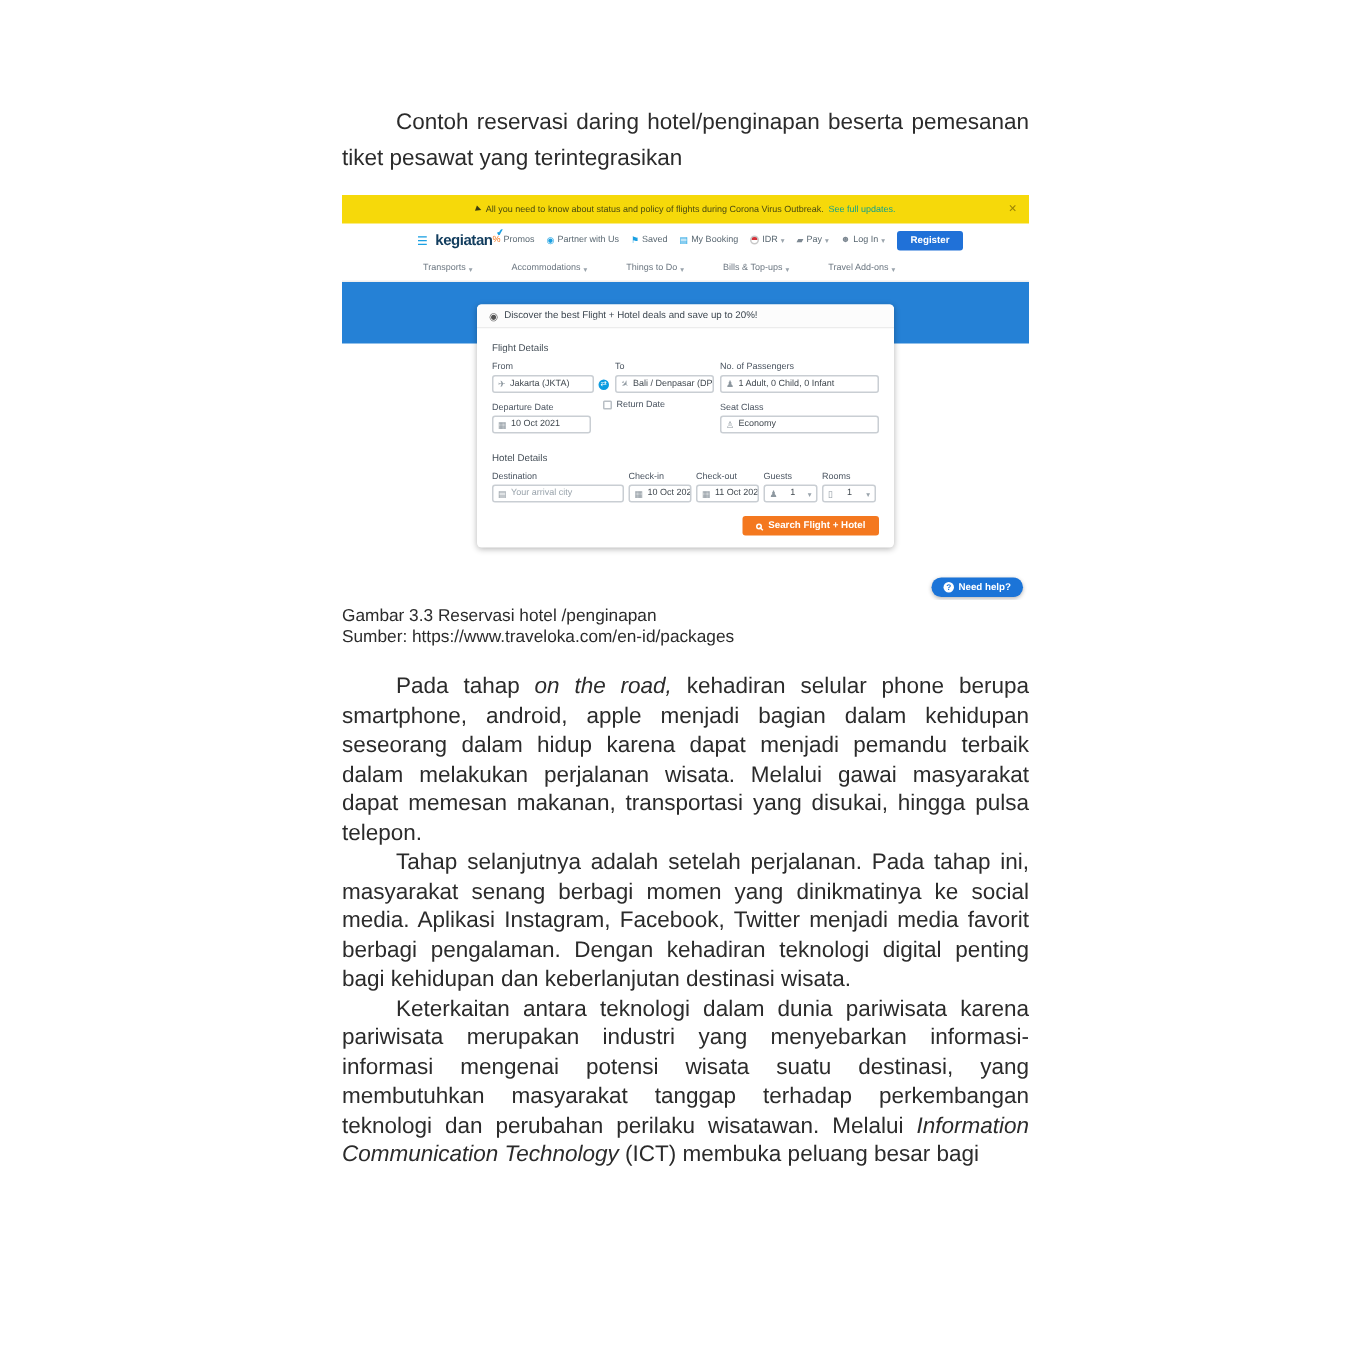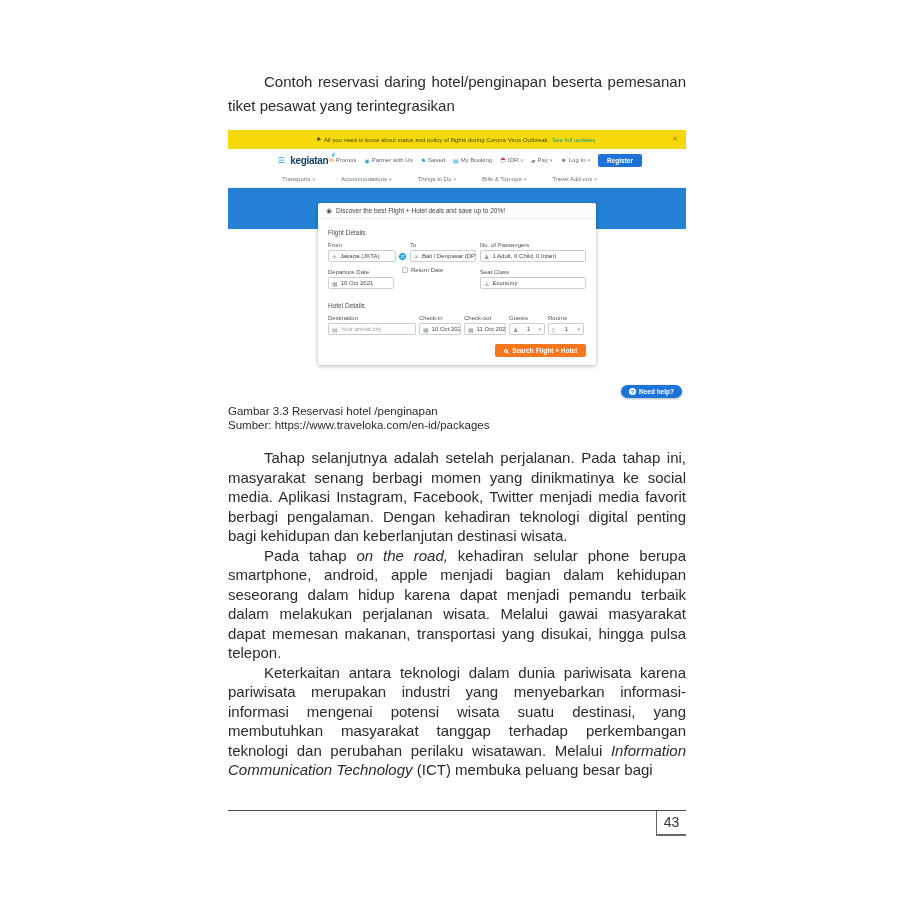--- a/index.html
+++ b/index.html
@@ -281,23 +281,19 @@
       <span>Need help?</span>
     </div>
   </div>
 
   <div class="caption">
     <div>Gambar 3.3 Reservasi hotel /penginapan</div>
     <div>Sumber: https://www.traveloka.com/en-id/packages</div>
   </div>
 
   <div class="bodytext">
+    <p><span>Pada tahap </span><span class="it">on the road,</span><span> kehadiran selular phone berupa smartphone, android, apple menjadi bagian dalam kehidupan seseorang dalam hidup karena dapat menjadi pemandu terbaik dalam melakukan perjalanan wisata. Melalui gawai masyarakat dapat memesan makanan, transportasi yang disukai, hingga pulsa telepon.</span></p>
     <p>Tahap selanjutnya adalah setelah perjalanan. Pada tahap ini, masyarakat senang berbagi momen yang dinikmatinya ke social media. Aplikasi Instagram, Facebook, Twitter menjadi media favorit berbagi pengalaman. Dengan kehadiran teknologi digital penting bagi kehidupan dan keberlanjutan destinasi wisata.</p>
-    <p><span>Pada tahap </span><span class="it">on the road,</span><span> kehadiran selular phone berupa smartphone, android, apple menjadi bagian dalam kehidupan seseorang dalam hidup karena dapat menjadi pemandu terbaik dalam melakukan perjalanan wisata. Melalui gawai masyarakat dapat memesan makanan, transportasi yang disukai, hingga pulsa telepon.</span></p>
     <p><span>Keterkaitan antara teknologi dalam dunia pariwisata karena pariwisata merupakan industri yang menyebarkan informasi-informasi mengenai potensi wisata suatu destinasi, yang membutuhkan masyarakat tanggap terhadap perkembangan teknologi dan perubahan perilaku wisatawan. Melalui </span><span class="it">Information Communication Technology</span><span> (ICT) membuka peluang besar bagi</span></p>
   </div>
 
-  <div class="footer">
-    <div class="rule"></div>
-    <div class="pagebox">43</div>
-  </div>
 
 </div>
 
 </body></html>

